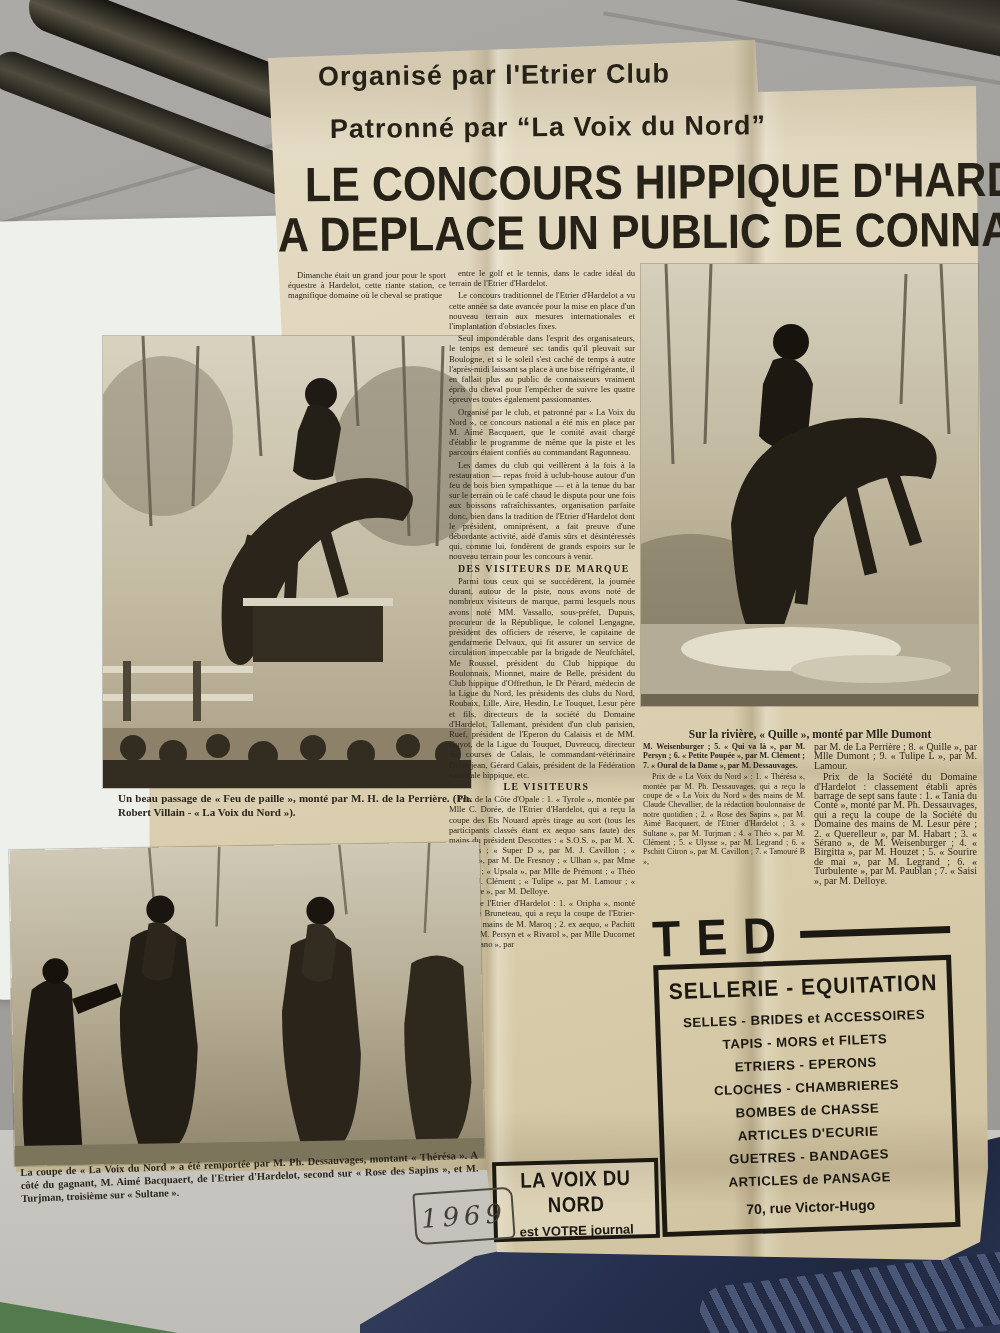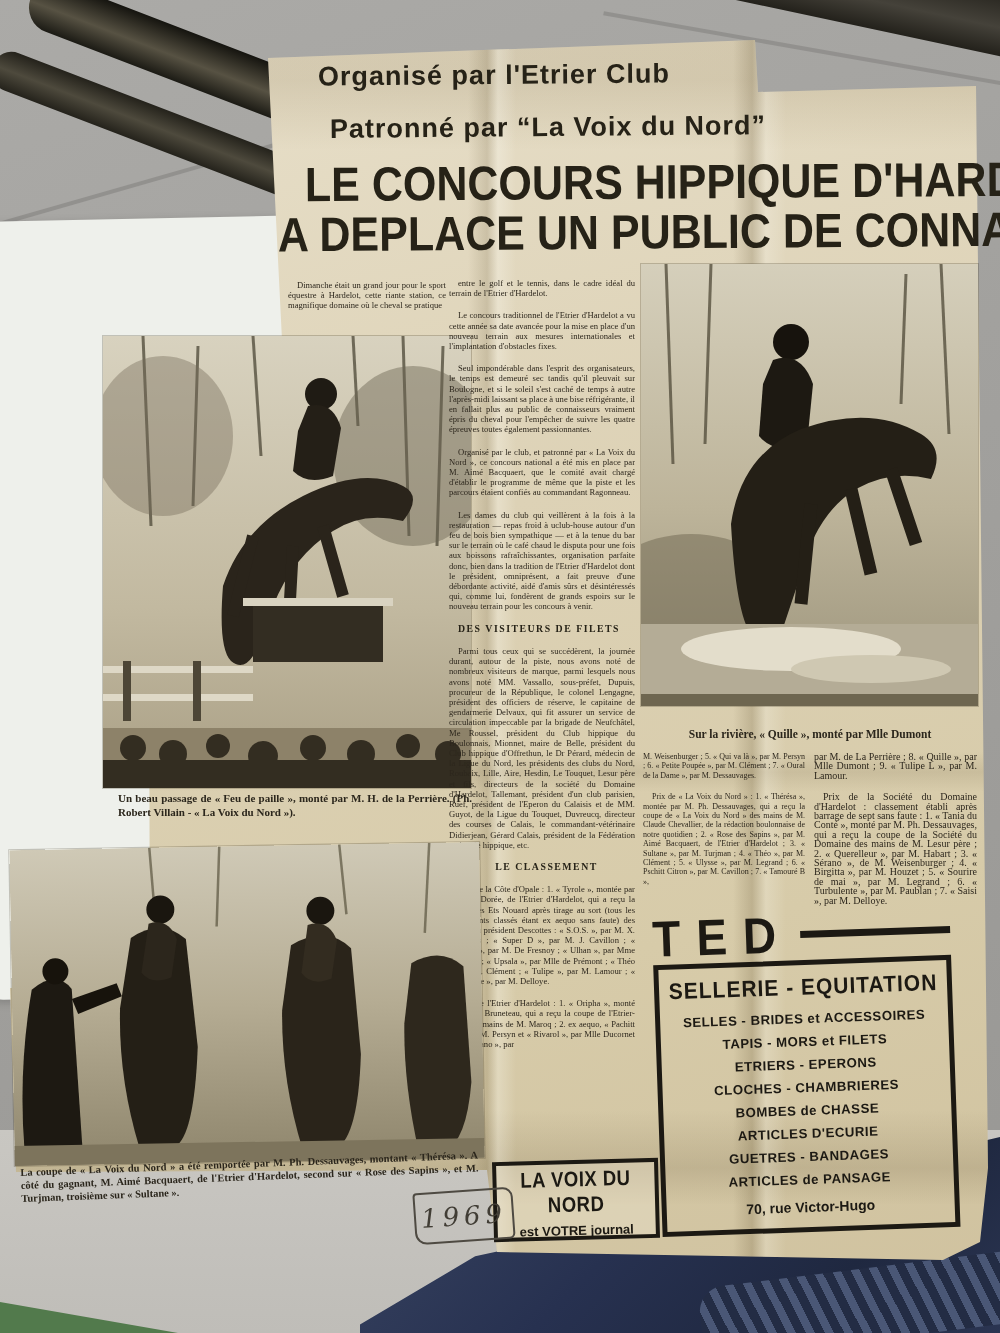--- a/index.html
+++ b/index.html
@@ -34,21 +34,21 @@
       linear-gradient(180deg,rgba(90,75,45,0) 752px,rgba(90,75,45,.12) 772px,rgba(90,75,45,0) 792px),
       linear-gradient(180deg,rgba(90,75,45,0) 1110px,rgba(90,75,45,.16) 1168px,rgba(90,75,45,0) 1205px),
       linear-gradient(165deg,#e9e1cc 0%,#ddd2b6 40%,#d7cba9 70%,#cfc19e 100%);
     box-shadow:0 4px 14px rgba(0,0,0,.25);}
   .kicker{position:absolute;font-family:"Liberation Sans",sans-serif;font-weight:bold;
     font-size:27px;color:#262217;letter-spacing:1px;transform:rotate(-0.5deg);}
   .headline{position:absolute;font-family:"Liberation Sans",sans-serif;font-weight:bold;
     color:#262217;font-size:43px;text-align:center;transform:scaleY(1.12) rotate(-0.4deg);
     letter-spacing:0px;white-space:nowrap;}
   .bodycol{position:absolute;font-size:8.6px;line-height:10.2px;text-align:justify;color:#2d271d;}
-  .bodycol p{margin:12px 0 2px 0;text-indent:9px;}
+  .bodycol p{margin:2px 0 2px 0;text-indent:9px;}
   .subhead{font-family:"Liberation Serif",serif;font-weight:bold;font-size:9.8px;
     letter-spacing:1.5px;margin:5px 0 4px 0;text-indent:0;color:#262217;}
   .centered{text-align:center;}
   .photo{position:absolute;overflow:hidden;box-shadow:0 0 0 1px rgba(60,50,30,.25);}
   .caption{position:absolute;font-weight:bold;font-size:11px;line-height:13.5px;color:#2b261c;}
   
   .ted{position:absolute;left:657px;top:912px;width:298px;transform:rotate(-2deg);color:#1c1913;}
   .ted-titlerow{display:flex;align-items:center;gap:8px;margin-bottom:4px;}
   .ted-bar{flex:1;height:7px;background:#1c1913;}
   .ted-title{font-family:"Liberation Sans",sans-serif;font-weight:bold;font-size:46px;
@@ -180,29 +180,29 @@
     </svg>
   </div>
   <div class="caption" style="left:645px;top:716px;width:330px;text-align:center;font-size:11.5px;margin-top:12px;">Sur la rivière, « Quille », monté par Mlle Dumont</div>
 
   <div class="bodycol" style="left:449px;top:266px;width:186px;max-height:892px;overflow:hidden;">
     <p>entre le golf et le tennis, dans le cadre idéal du terrain de l'Etrier d'Hardelot.</p>
     <p>Le concours traditionnel de l'Etrier d'Hardelot a vu cette année sa date avancée pour la mise en place d'un nouveau terrain aux mesures internationales et l'implantation d'obstacles fixes.</p>
     <p>Seul impondérable dans l'esprit des organisateurs, le temps est demeuré sec tandis qu'il pleuvait sur Boulogne, et si le soleil s'est caché de temps à autre l'après-midi laissant sa place à une bise réfrigérante, il en fallait plus au public de connaisseurs vraiment épris du cheval pour l'empêcher de suivre les quatre épreuves toutes également passionnantes.</p>
     <p>Organisé par le club, et patronné par « La Voix du Nord », ce concours national a été mis en place par M. Aimé Bacquaert, que le comité avait chargé d'établir le programme de même que la piste et les parcours étaient confiés au commandant Ragonneau.</p>
     <p>Les dames du club qui veillèrent à la fois à la restauration — repas froid à uclub-house autour d'un feu de bois bien sympathique — et à la tenue du bar sur le terrain où le café chaud le disputa pour une fois aux boissons rafraîchissantes, organisation parfaite donc, bien dans la tradition de l'Etrier d'Hardelot dont le président, omniprésent, a fait preuve d'une débordante activité, aidé d'amis sûrs et désintéressés qui, comme lui, fondèrent de grands espoirs sur le nouveau terrain pour les concours à venir.</p>
-    <p class="subhead">DES VISITEURS DE FILETS</p>
+    <p class="subhead">DES VISITEURS DE MARQUE</p>
     <p>Parmi tous ceux qui se succédèrent, la journée durant, autour de la piste, nous avons noté de nombreux visiteurs de marque, parmi lesquels nous avons noté MM. Vassallo, sous-préfet, Dupuis, procureur de la République, le colonel Lengagne, président des officiers de réserve, le capitaine de gendarmerie Delvaux, qui fit assurer un service de circulation impeccable par la brigade de Neufchâtel, Me Roussel, président du Club hippique du Boulonnais, Mionnet, maire de Belle, président du Club hippique d'Offrethun, le Dr Pérard, médecin de la Ligue du Nord, les présidents des clubs du Nord, Roubaix, Lille, Aire, Hesdin, Le Touquet, Lesur père et fils, directeurs de la société du Domaine d'Hardelot, Tallemant, président d'un club parisien, Ruef, président de l'Eperon du Calaisis et de MM. Guyot, de la Ligue du Touquet, Duvreucq, directeur des courses de Calais, le commandant-vétérinaire Didierjean, Gérard Calais, président de la Fédération nationale hippique, etc.</p>
-    <p class="subhead centered">LE CLASSEMENT</p>
+    <p class="subhead centered">LE VISITEURS</p>
     <p>Prix de la Côte d'Opale : 1. « Tyrole », montée par Mlle C. Dorée, de l'Etrier d'Hardelot, qui a reçu la coupe des Ets Nouard après tirage au sort (tous les participants classés étant ex aequo sans faute) des mains du président Descottes : « S.O.S. », par M. X. Ducamps ; « Super D », par M. J. Cavillon ; « Vulcain », par M. De Fresnoy ; « Ulhan », par Mme Cavillon ; « Upsala », par Mlle de Prémont ; « Théo », par M. Clément ; « Tulipe », par M. Lamour ; « Tontinière », par M. Delloye.</p>
     <p>Prix de l'Etrier d'Hardelot : 1. « Oripha », monté par Mme Bruneteau, qui a reçu la coupe de l'Etrier-Club des mains de M. Maroq ; 2. ex aequo, « Pachitt B », par M. Persyn et « Rivarol », par Mlle Ducornet ; 4. « Serano », par</p>
   </div>
 
   <div class="bodycol" style="left:643px;top:740px;width:162px;max-height:196px;overflow:hidden;font-size:8px;line-height:9.4px;">
-    <p style="text-indent:0;">M. Weisenburger ; 5. « Qui va là », par M. Persyn ; 6. « Petite Poupée », par M. Clément ; 7. « Oural de la Dame », par M. Dessauvages.</p>
+    <p style="text-indent:0;font-weight:bold;">M. Weisenburger ; 5. « Qui va là », par M. Persyn ; 6. « Petite Poupée », par M. Clément ; 7. « Oural de la Dame », par M. Dessauvages.</p>
     <p>Prix de « La Voix du Nord » : 1. « Thérésa », montée par M. Ph. Dessauvages, qui a reçu la coupe de « La Voix du Nord » des mains de M. Claude Chevallier, de la rédaction boulonnaise de notre quotidien ; 2. « Rose des Sapins », par M. Aimé Bacquaert, de l'Etrier d'Hardelot ; 3. « Sultane », par M. Turjman ; 4. « Théo », par M. Clément ; 5. « Ulysse », par M. Legrand ; 6. « Pschitt Citron », par M. Cavillon ; 7. « Tamouré B »,</p>
   </div>
 
   <div class="bodycol" style="left:814px;top:740px;width:163px;max-height:172px;overflow:hidden;font-size:10px;line-height:9.4px;">
     <p style="text-indent:0;">par M. de La Perrière ; 8. « Quille », par Mlle Dumont ; 9. « Tulipe L », par M. Lamour.</p>
     <p>Prix de la Société du Domaine d'Hardelot : classement établi après barrage de sept sans faute : 1. « Tania du Conté », monté par M. Ph. Dessauvages, qui a reçu la coupe de la Société du Domaine des mains de M. Lesur père ; 2. « Querelleur », par M. Habart ; 3. « Sérano », de M. Weisenburger ; 4. « Birgitta », par M. Houzet ; 5. « Sourire de mai », par M. Legrand ; 6. « Turbulente », par M. Paublan ; 7. « Saisi », par M. Delloye.</p>
   </div>
 
   <div class="ted">
     <div class="ted-titlerow">

